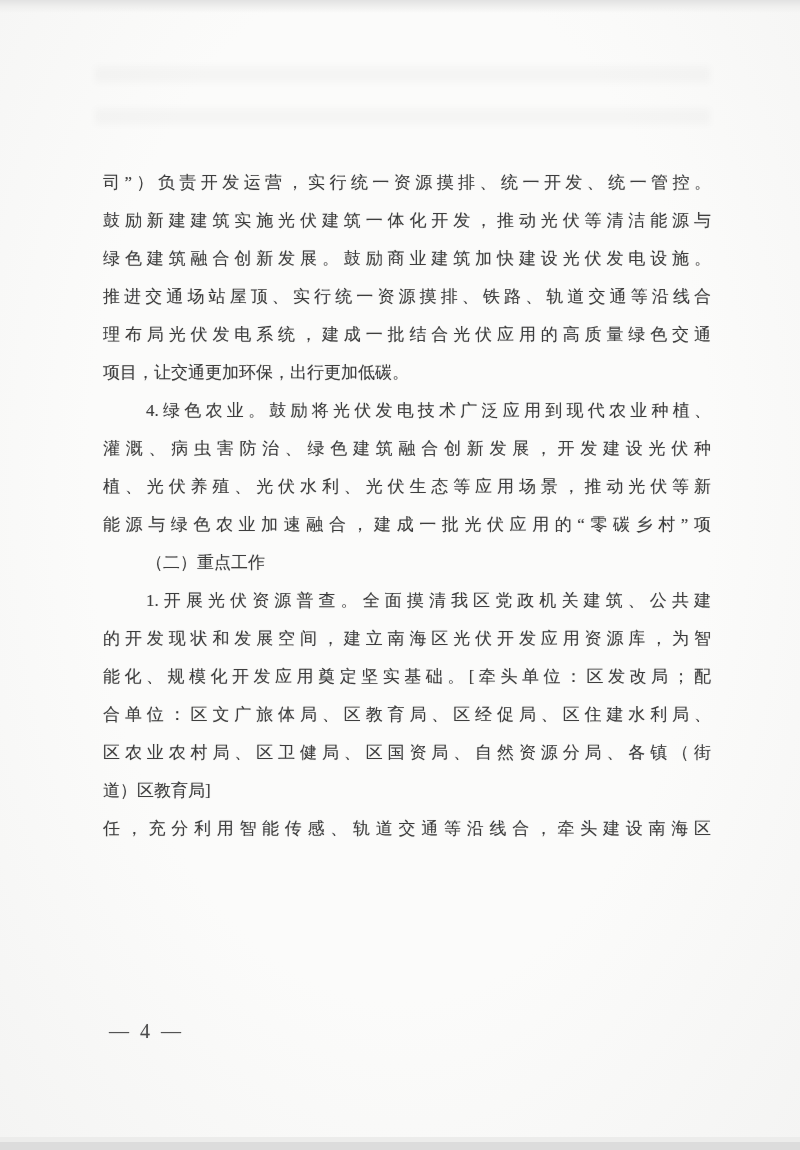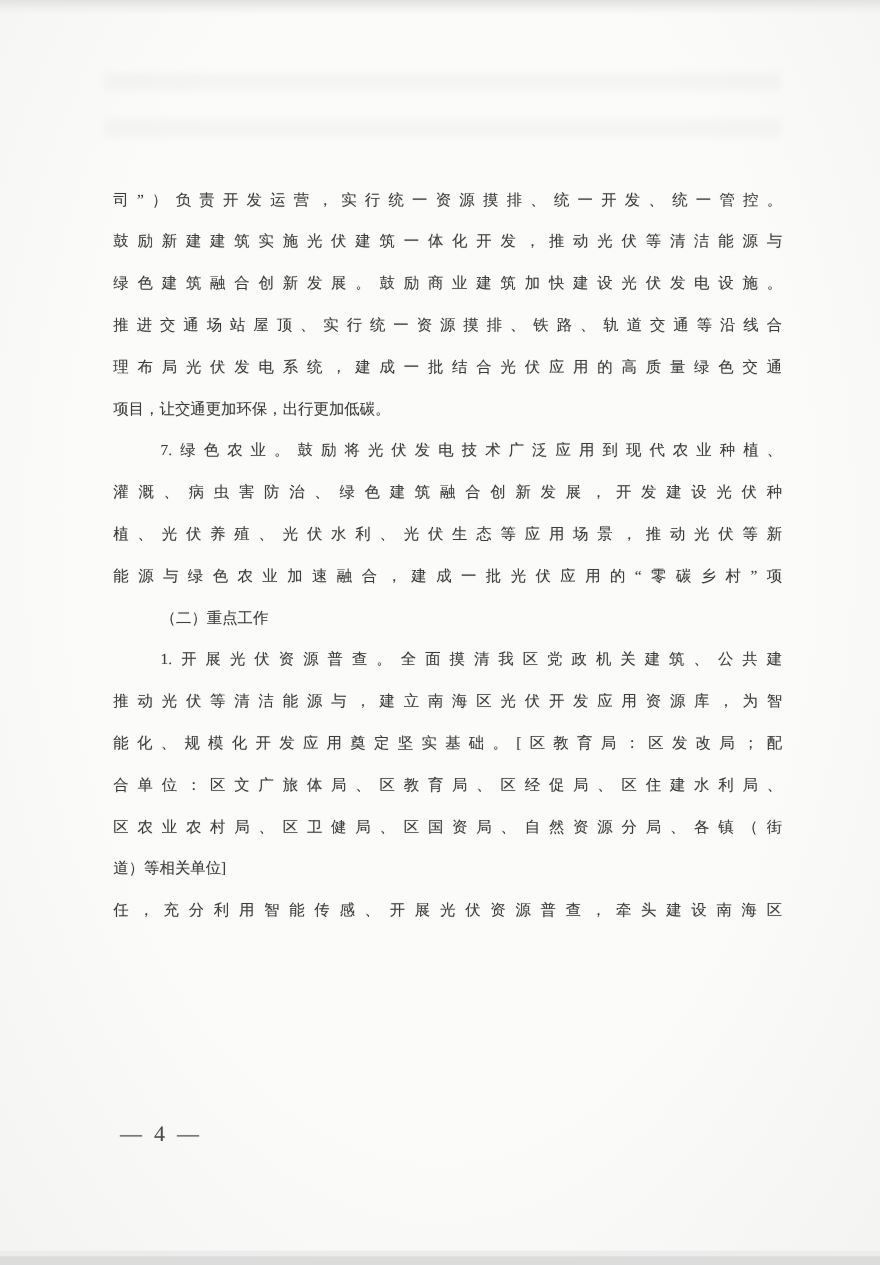--- a/index.html
+++ b/index.html
@@ -43,21 +43,21 @@
   }
   .doc-body {
     position: absolute;
     left: 103px;
     top: 167px;
     width: 608px;
   }
   .line {
     height: 38px;
     line-height: 31px;
-    font-size: 14px;
+    font-size: 17px;
     color: #3e3e3e;
     text-shadow: 0 0 1px rgba(80,80,80,0.35);
     text-align: justify;
     text-justify: inter-ideograph;
     overflow: visible;
   }
   .line.full {
     text-align-last: justify;
   }
   .line.indent {
@@ -80,30 +80,30 @@
 <div class="scan-edge-top"></div>
 <div class="bleedthrough"></div>
 
 <div class="doc-body">
     <div class="line full">司”）负责开发运营，实行统一资源摸排、统一开发、统一管控。</div>
     <div class="line full">鼓励新建建筑实施光伏建筑一体化开发，推动光伏等清洁能源与</div>
     <div class="line full">绿色建筑融合创新发展。鼓励商业建筑加快建设光伏发电设施。</div>
     <div class="line full">推进交通场站屋顶、实行统一资源摸排、铁路、轨道交通等沿线合</div>
     <div class="line full">理布局光伏发电系统，建成一批结合光伏应用的高质量绿色交通</div>
     <div class="line">项目，让交通更加环保，出行更加低碳。</div>
-    <div class="line full indent">7.绿色农业。鼓励将光伏发电技术广泛应用到现代农业种植、</div>
+    <div class="line full indent">4.绿色农业。鼓励将光伏发电技术广泛应用到现代农业种植、</div>
     <div class="line full">灌溉、病虫害防治、绿色建筑融合创新发展，开发建设光伏种</div>
     <div class="line full">植、光伏养殖、光伏水利、光伏生态等应用场景，推动光伏等新</div>
     <div class="line full">能源与绿色农业加速融合，建成一批光伏应用的“零碳乡村”项</div>
     <div class="line indent">（二）重点工作</div>
     <div class="line full indent">1.开展光伏资源普查。全面摸清我区党政机关建筑、公共建</div>
-    <div class="line full">推动光伏等清洁能源与，建立南海区光伏开发应用资源库，为智</div>
-    <div class="line full">能化、规模化开发应用奠定坚实基础。[区教育局：区发改局；配</div>
+    <div class="line full">的开发现状和发展空间，建立南海区光伏开发应用资源库，为智</div>
+    <div class="line full">能化、规模化开发应用奠定坚实基础。[牵头单位：区发改局；配</div>
     <div class="line full">合单位：区文广旅体局、区教育局、区经促局、区住建水利局、</div>
     <div class="line full">区农业农村局、区卫健局、区国资局、自然资源分局、各镇（街</div>
-    <div class="line">道）等相关单位]</div>
-    <div class="line full">任，充分利用智能传感、开展光伏资源普查，牵头建设南海区</div>
+    <div class="line">道）区教育局]</div>
+    <div class="line full">任，充分利用智能传感、轨道交通等沿线合，牵头建设南海区</div>
   </div>
 
 <div class="page-footer">— 4 —</div>
 
 <div class="scan-edge-bottom-fade"></div>
 <div class="scan-edge-bottom"></div>
 
 </body></html>

